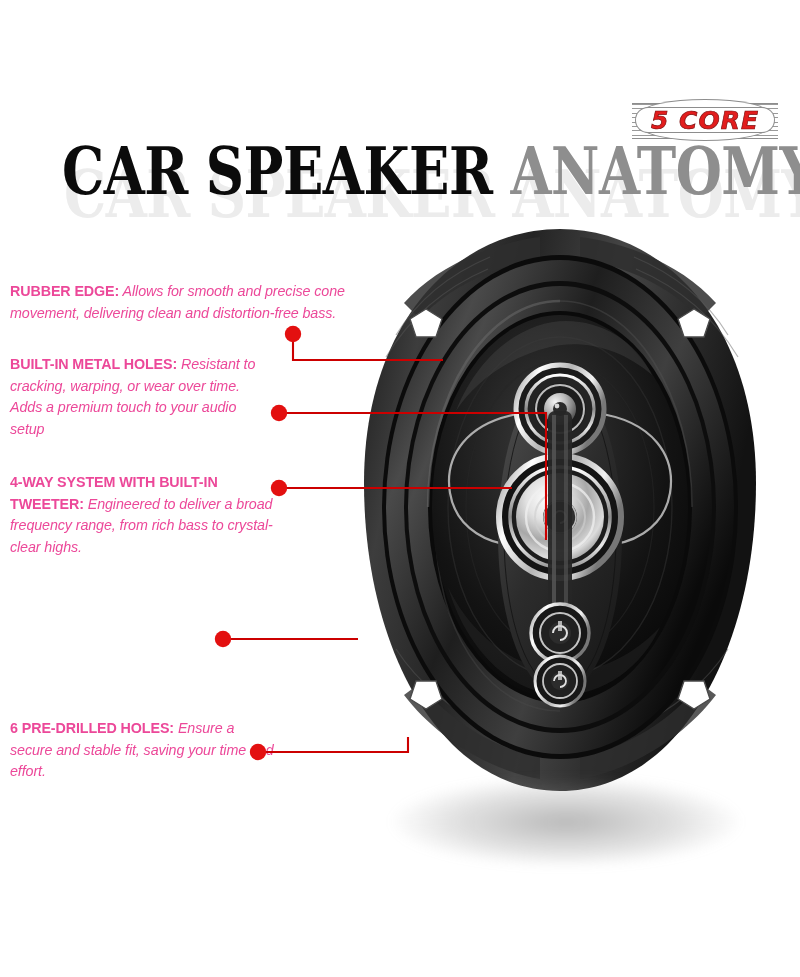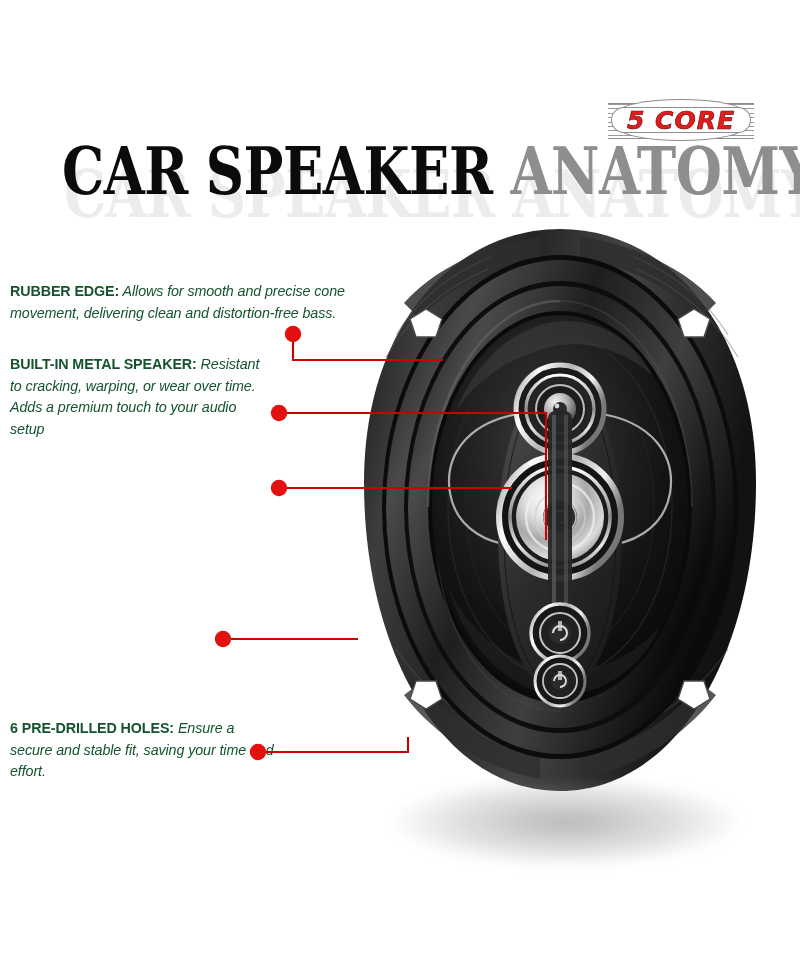--- a/index.html
+++ b/index.html
@@ -7,21 +7,21 @@
     width:800px;height:977px;
     background:#ffffff;
     font-family:"Liberation Sans", sans-serif;
     overflow:hidden;
     position:relative;
   }
   #page{position:absolute;left:0;top:0;width:800px;height:977px;overflow:hidden;background:#fff;}
 
   
   #brand{
-    position:absolute; left:608px; top:99px; width:146px; height:42px;
+    position:absolute; left:632px; top:99px; width:146px; height:42px;
   }
   #brand .stripes{
     position:absolute; left:0; top:4px; width:146px; height:34px;
     background:repeating-linear-gradient(to bottom,
       #9a9a9a 0px,#9a9a9a 1.1px,
       #ffffff 1.1px,#ffffff 4.4px);
     border-top:1px solid #8d8d8d;
     border-bottom:1px solid #8d8d8d;
   }
   #brand .plate{
@@ -69,21 +69,21 @@
     transform-origin:left top;
     z-index:0;
   }
 
   
   .callout{
     position:absolute;
     font-family:"Liberation Sans", sans-serif;
     font-size:14.3px;
     line-height:21.5px;
-    color:#14532d;
+    color:#ec4899;
     letter-spacing:-0.1px;
   }
   .callout .hd{font-weight:bold;font-style:normal;}
   .callout .bd{font-style:italic;}
 
   #c1{left:10px;top:281px;width:385px;}
   #c2{left:10px;top:354px;width:260px;}
   #c3{left:10px;top:472px;width:280px;}
   #c4{left:10px;top:624px;width:300px;}
   #c5{left:10px;top:718px;width:270px;}
@@ -323,22 +323,25 @@
       <circle cx="223" cy="639" r="8.2"></circle>
       <circle cx="258" cy="752" r="8.2"></circle>
     </g>
   </svg>
 
   <div class="callout" id="c1">
     <span class="hd">RUBBER EDGE:</span><span class="bd"> Allows for smooth and precise cone movement, delivering clean and distortion-free bass.</span>
   </div>
 
   <div class="callout" id="c2">
-    <span class="hd">BUILT-IN METAL SPEAKER:</span><span class="bd"> Resistant to cracking, warping, or wear over time. Adds a premium touch to your audio setup</span>
-  </div>
-
+    <span class="hd">BUILT-IN METAL HOLES:</span><span class="bd"> Resistant to cracking, warping, or wear over time. Adds a premium touch to your audio setup</span>
+  </div>
+
+  <div class="callout" id="c3">
+    <span class="hd">4-WAY SYSTEM WITH BUILT-IN TWEETER:</span><span class="bd"> Engineered to deliver a broad frequency range, from rich bass to crystal-clear highs.</span>
+  </div>
 
 
   <div class="callout" id="c5">
     <span class="hd">6 PRE-DRILLED HOLES:</span><span class="bd"> Ensure a secure and stable fit, saving your time and effort.</span>
   </div>
 
 </div>
 
 </body></html>

